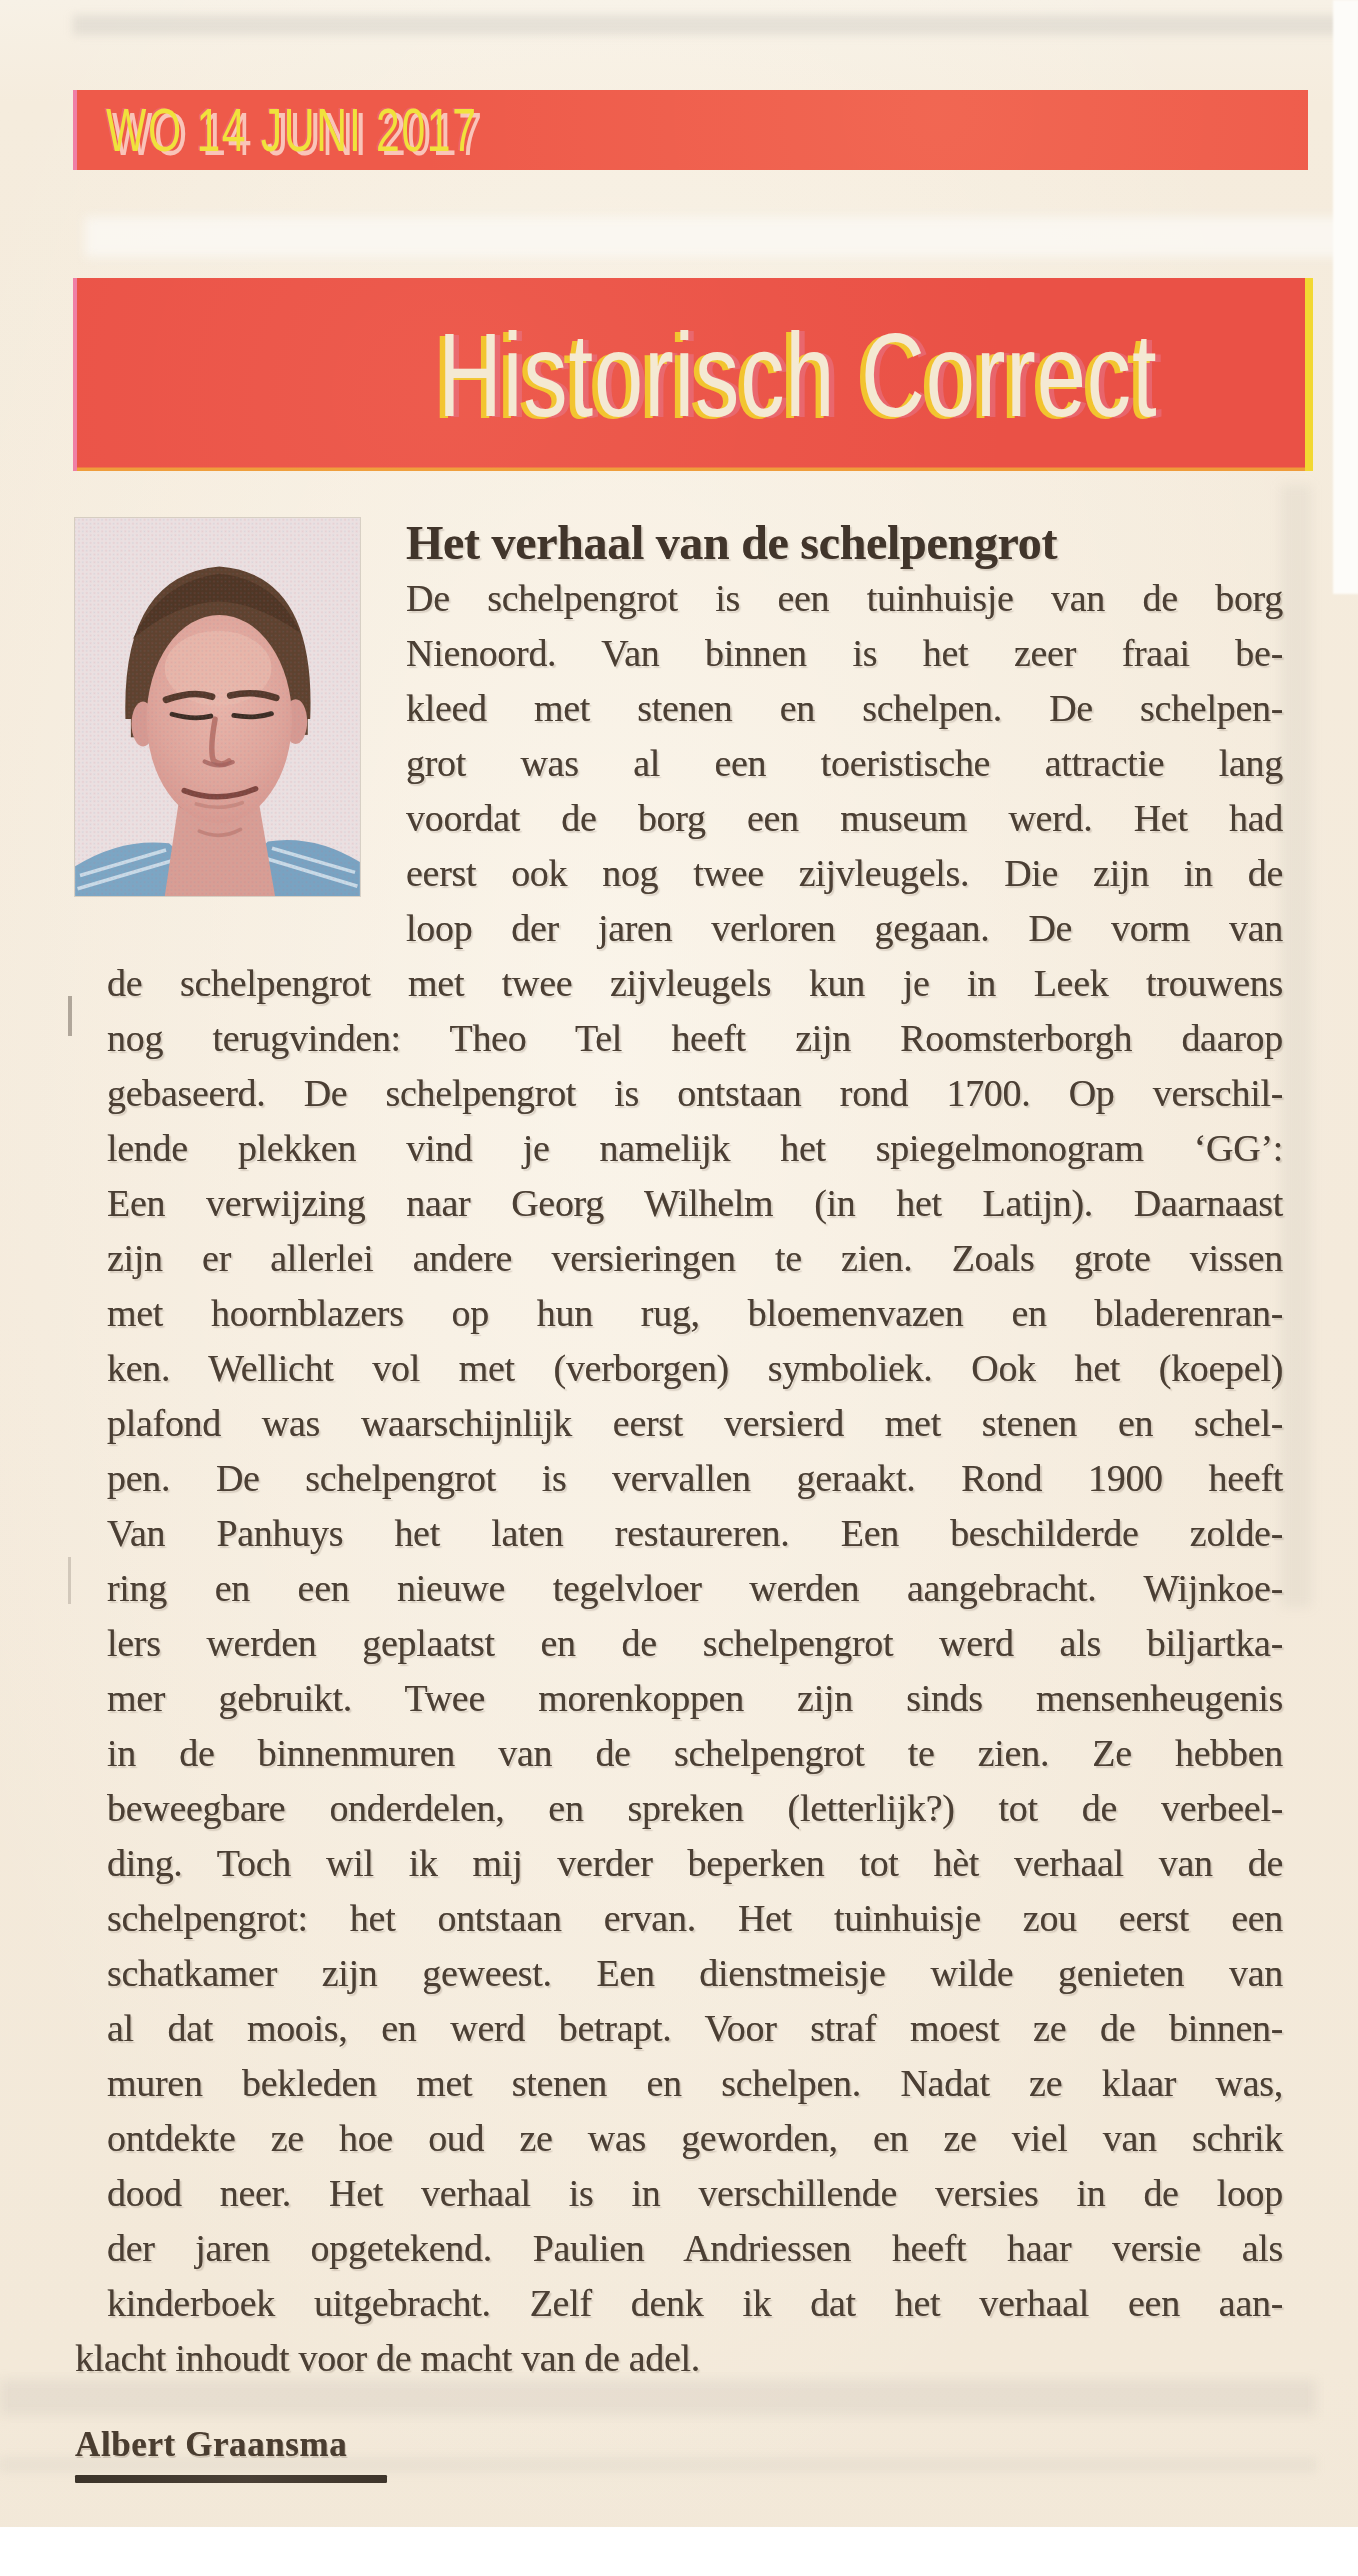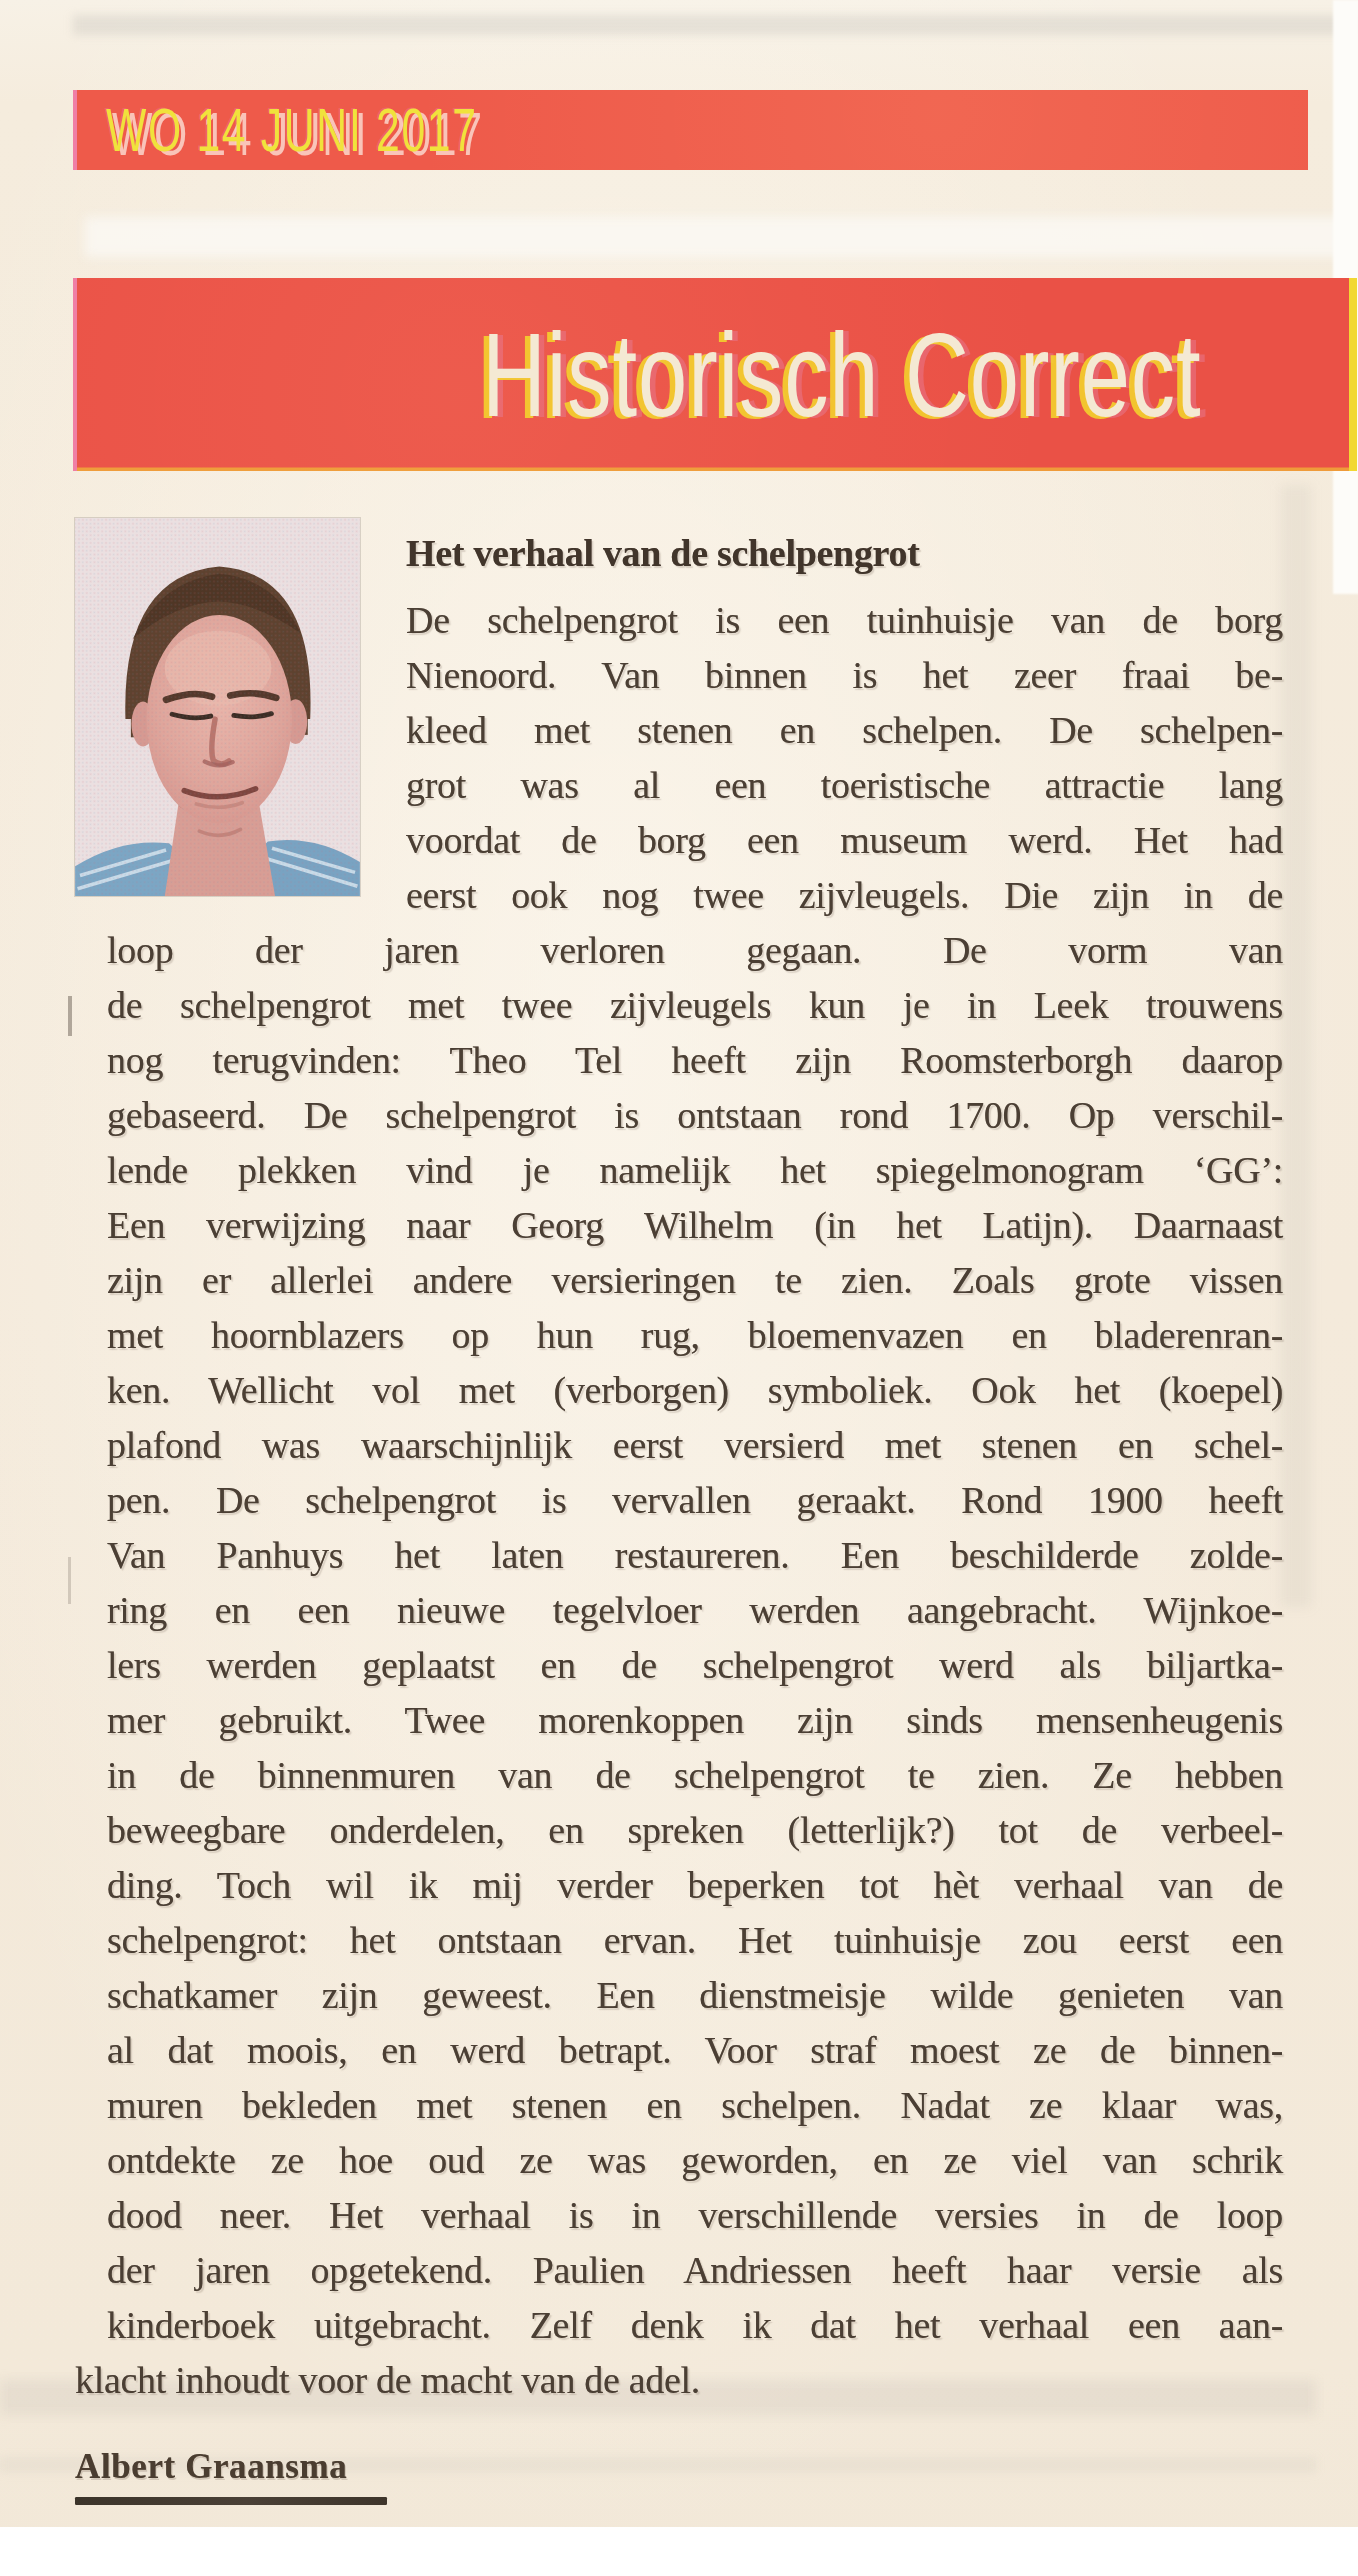--- a/index.html
+++ b/index.html
@@ -48,21 +48,21 @@
     text-shadow:8.5px 3.6px 0 rgba(255,253,244,0.65), -2.4px -1.2px 0 rgba(238,120,160,0.35);
   }
   .title-banner{
     position:absolute;left:73px;top:278px;width:1228px;height:193px;
     background:
       radial-gradient(circle at 30% 60%, rgba(255,150,120,0.15), rgba(0,0,0,0) 65%),
       #ea5146;
     border-left:4.2px solid #ef7fa5;
     border-right:8.5px solid #f2d832;
     box-shadow: inset 0 -3.6px 0 rgba(242,216,50,0.55);
-    display:flex;align-items:center;padding-left:44px;
+    display:flex;align-items:center;
   }
   .title-banner .txt{
     display:inline-block;white-space:nowrap;
     margin-left:361px;
     font-family:"Liberation Sans", sans-serif;
     font-size:118px;font-weight:400;letter-spacing:1.2px;
     color:#f4e9d3;
     transform:scaleX(0.75);transform-origin:left center;
     text-shadow:-7.3px 2.4px 0 rgba(243,216,44,0.85), 7.3px 1.2px 0 rgba(231,127,156,0.45);
   }
@@ -73,21 +73,21 @@
     color:#4b3f34;
   }
   .photo{
     float:left;width:285px;height:378px;
     margin:3.6px 46px 18px 0;
     outline:0.6px solid rgba(120,110,105,0.25);
     background:#e9e3e3;
   }
   .photo svg{display:block;width:100%;height:100%;}
   .headline{
-    margin:12px;font-size:38px;line-height:55px;font-weight:700;
+    margin:1px;font-size:48px;line-height:55px;font-weight:700;
     letter-spacing:-0.3px;color:#41352b;
     text-shadow:0 0 0.6px rgba(65,53,43,0.55), 1.8px 2.4px 1.2px rgba(110,92,78,0.22);
     padding-left:30px;
   }
   .body-text{
     font-size:38px;line-height:55px;letter-spacing:-0.3px;
     white-space:pre-line;
     text-align:justify;text-align-last:justify;
     color:#4b3f34;
     text-shadow:0 0 0.6px rgba(75,63,52,0.55), 1.8px 2.4px 1.2px rgba(110,92,78,0.22);

